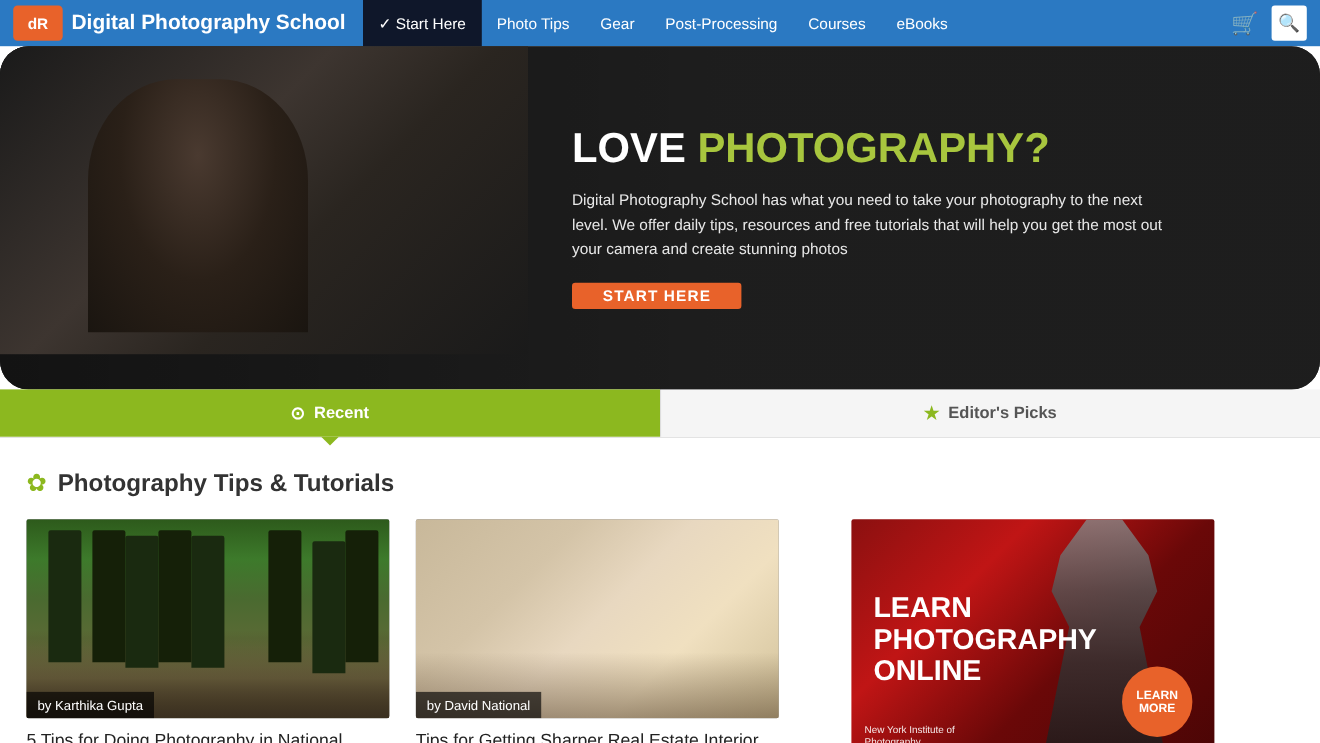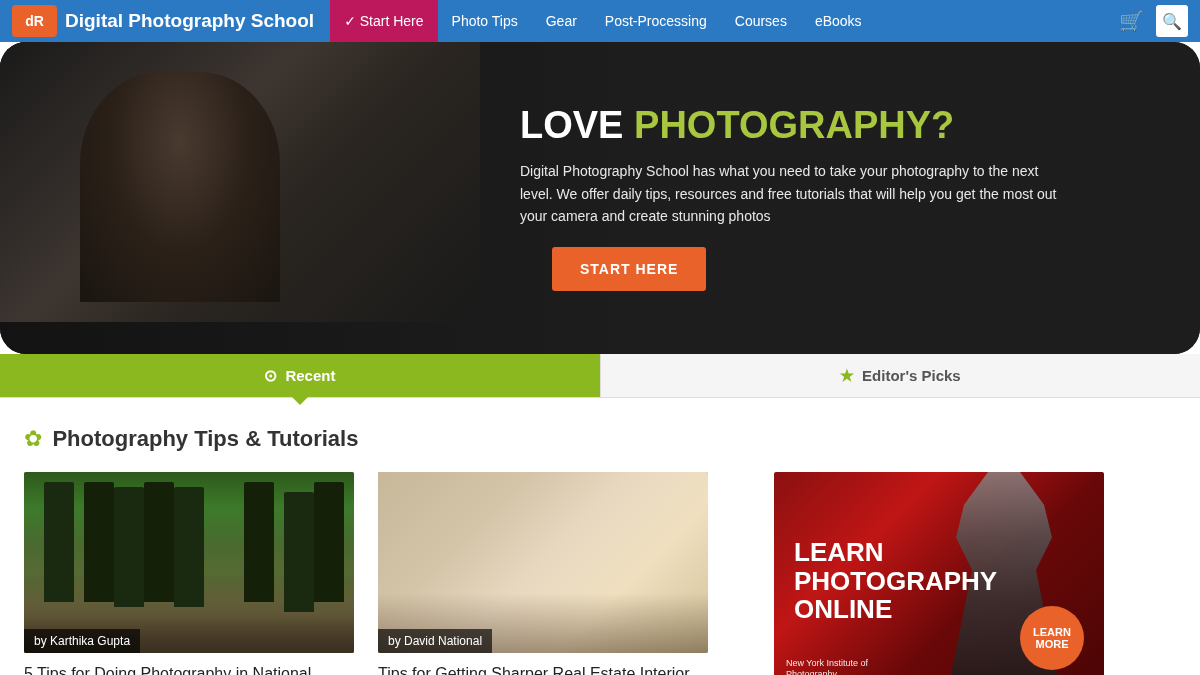--- a/index.html
+++ b/index.html
@@ -48,21 +48,21 @@
       font-size: 14px;
       padding: 0 14px;
       height: 42px;
       display: flex;
       align-items: center;
       cursor: pointer;
       text-decoration: none;
       white-space: nowrap;
     }
     .nav-item.active {
-      background: #be185d;
+      background: #0f172a;
     }
     .nav-right {
       display: flex;
       align-items: center;
       gap: 4px;
     }
     .nav-cart {
       color: #fff;
       font-size: 20px;
       cursor: pointer;
@@ -141,28 +141,27 @@
     .hero-desc {
       font-size: 14px;
       line-height: 1.6;
       color: #e8e8e8;
       margin-bottom: 20px;
     }
     .hero-btn {
       background: #e8622a;
       color: #fff;
       border: none;
-      padding: 14px 28px;
+      padding: 4px 28px;
       font-size: 14px;
       font-weight: bold;
       letter-spacing: 1px;
       cursor: pointer;
       border-radius: 3px;
       text-transform: uppercase;
-      margin-left: 32px;
     }
 
     
     .tabs-bar {
       display: flex;
       height: 44px;
       border-bottom: 1px solid #ddd;
     }
     .tab-recent {
       background: #8cb81f;

